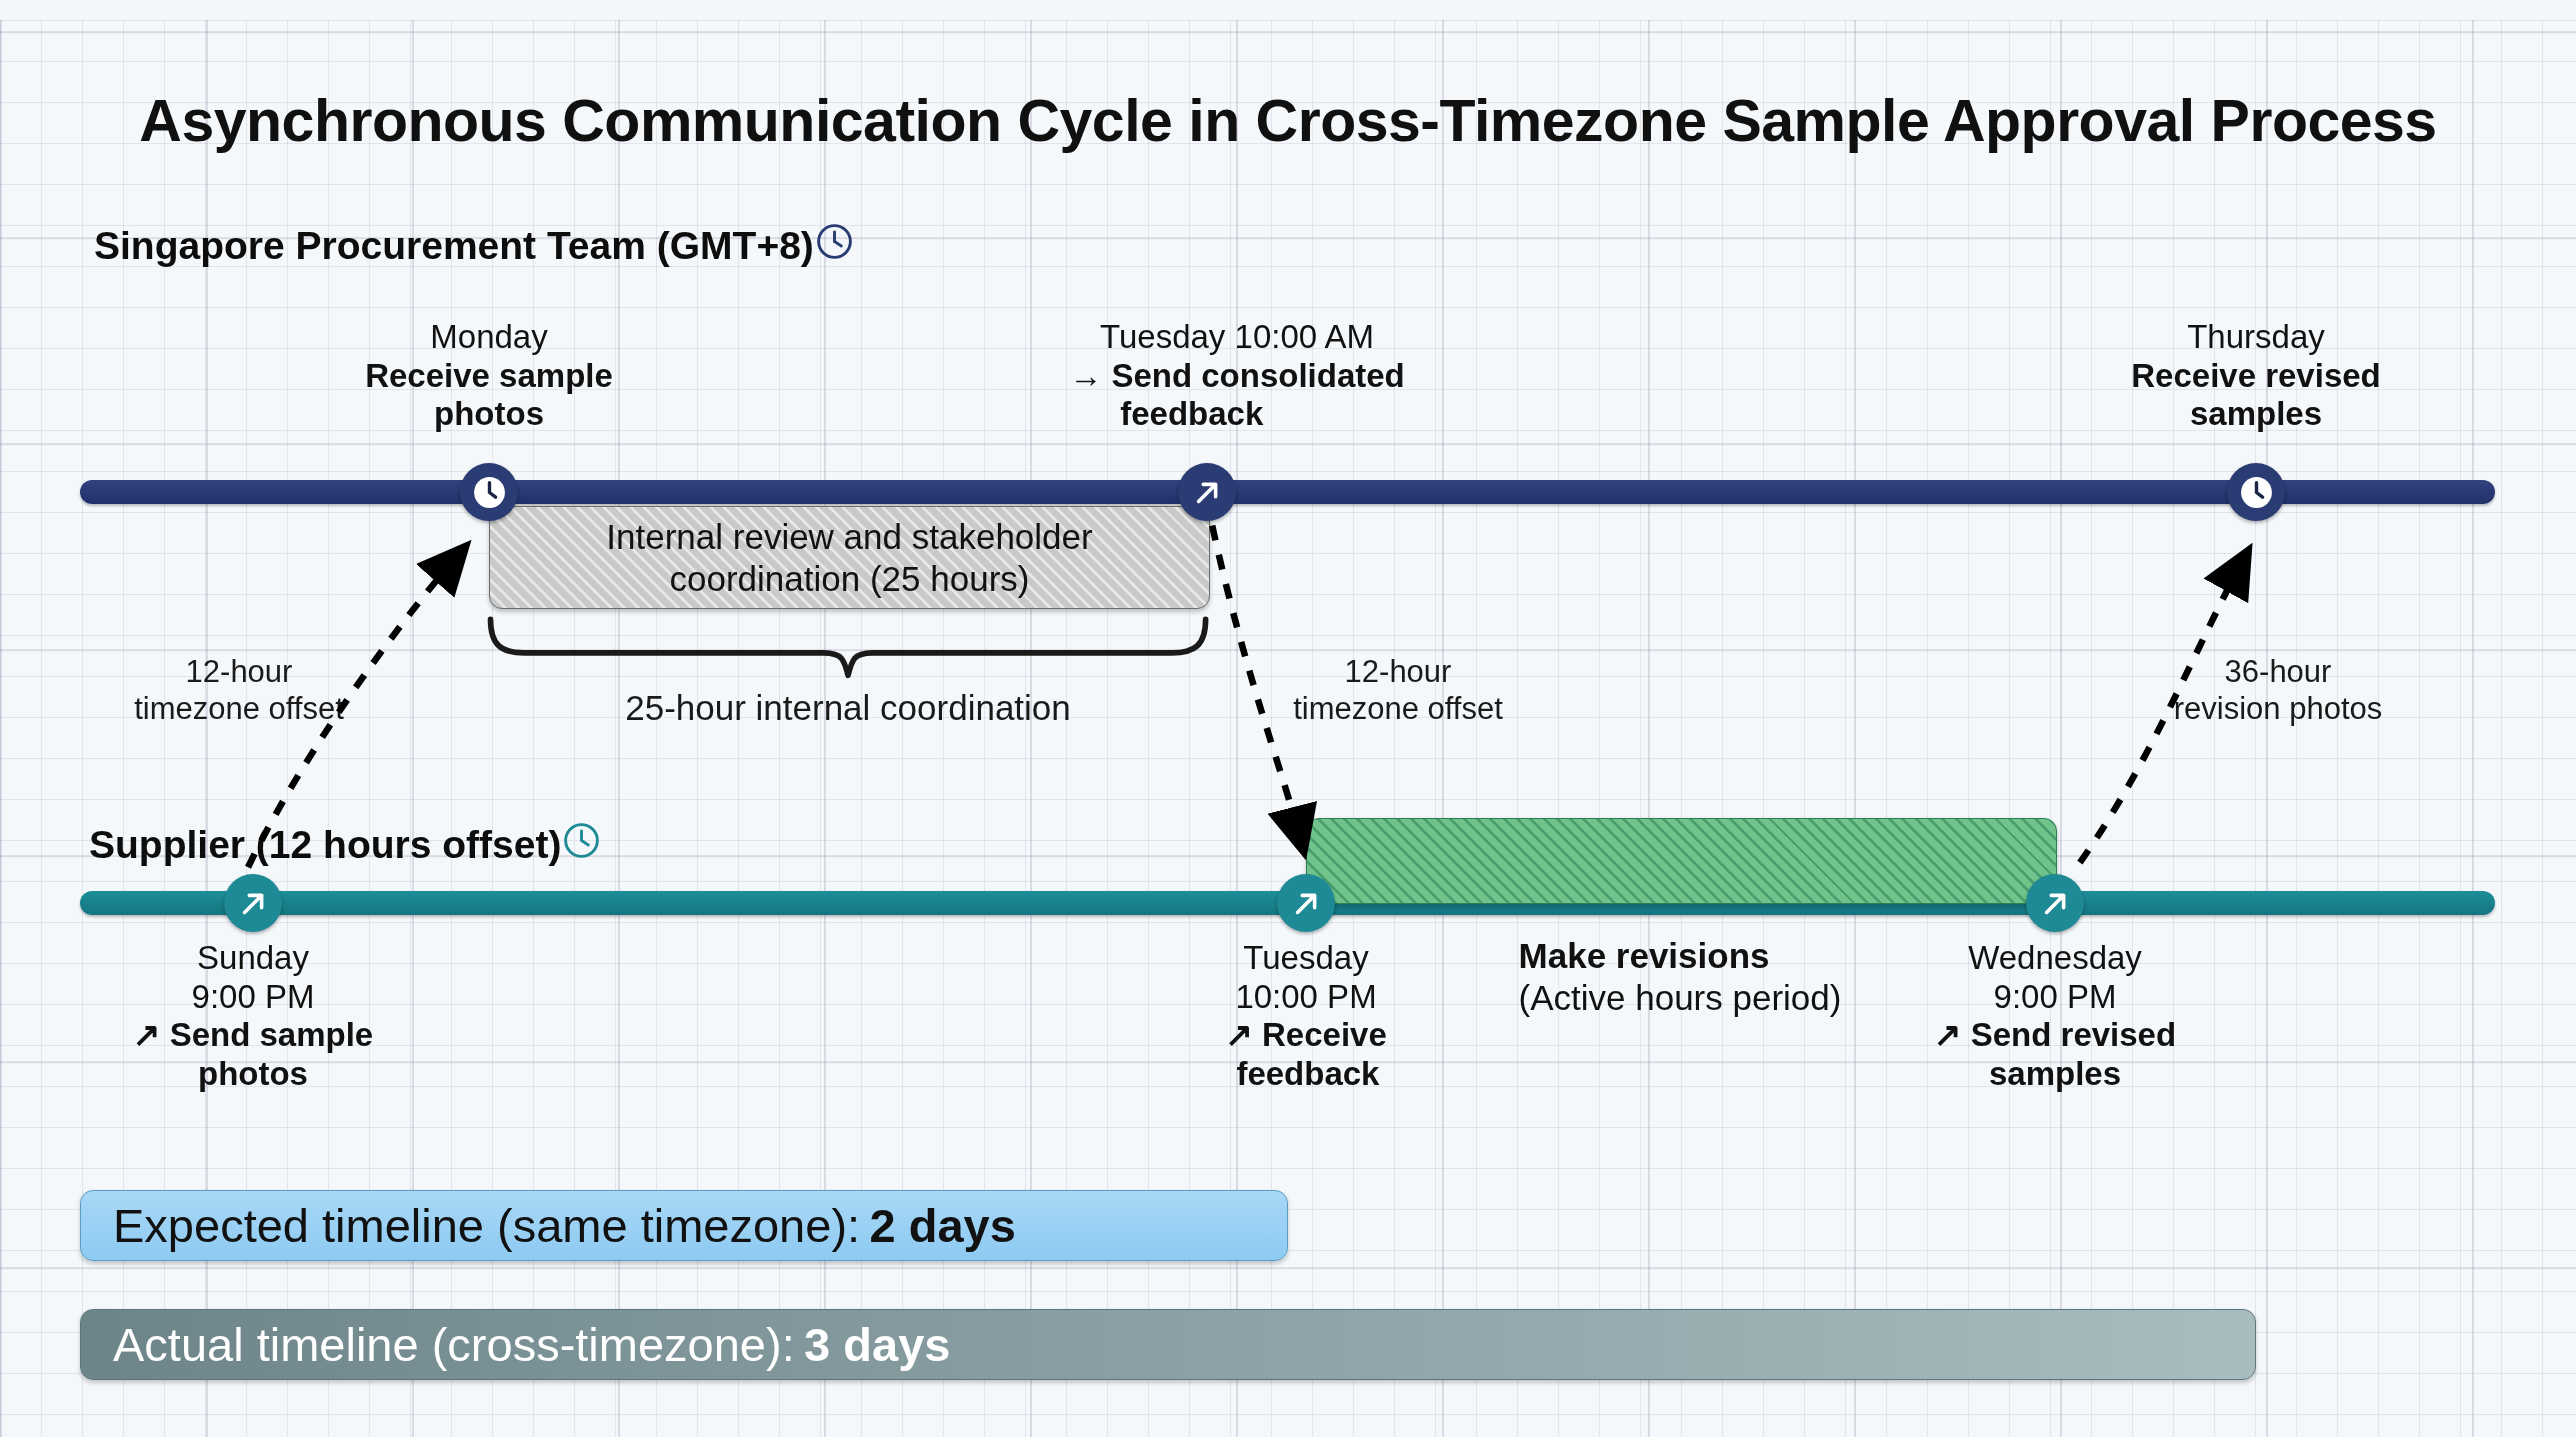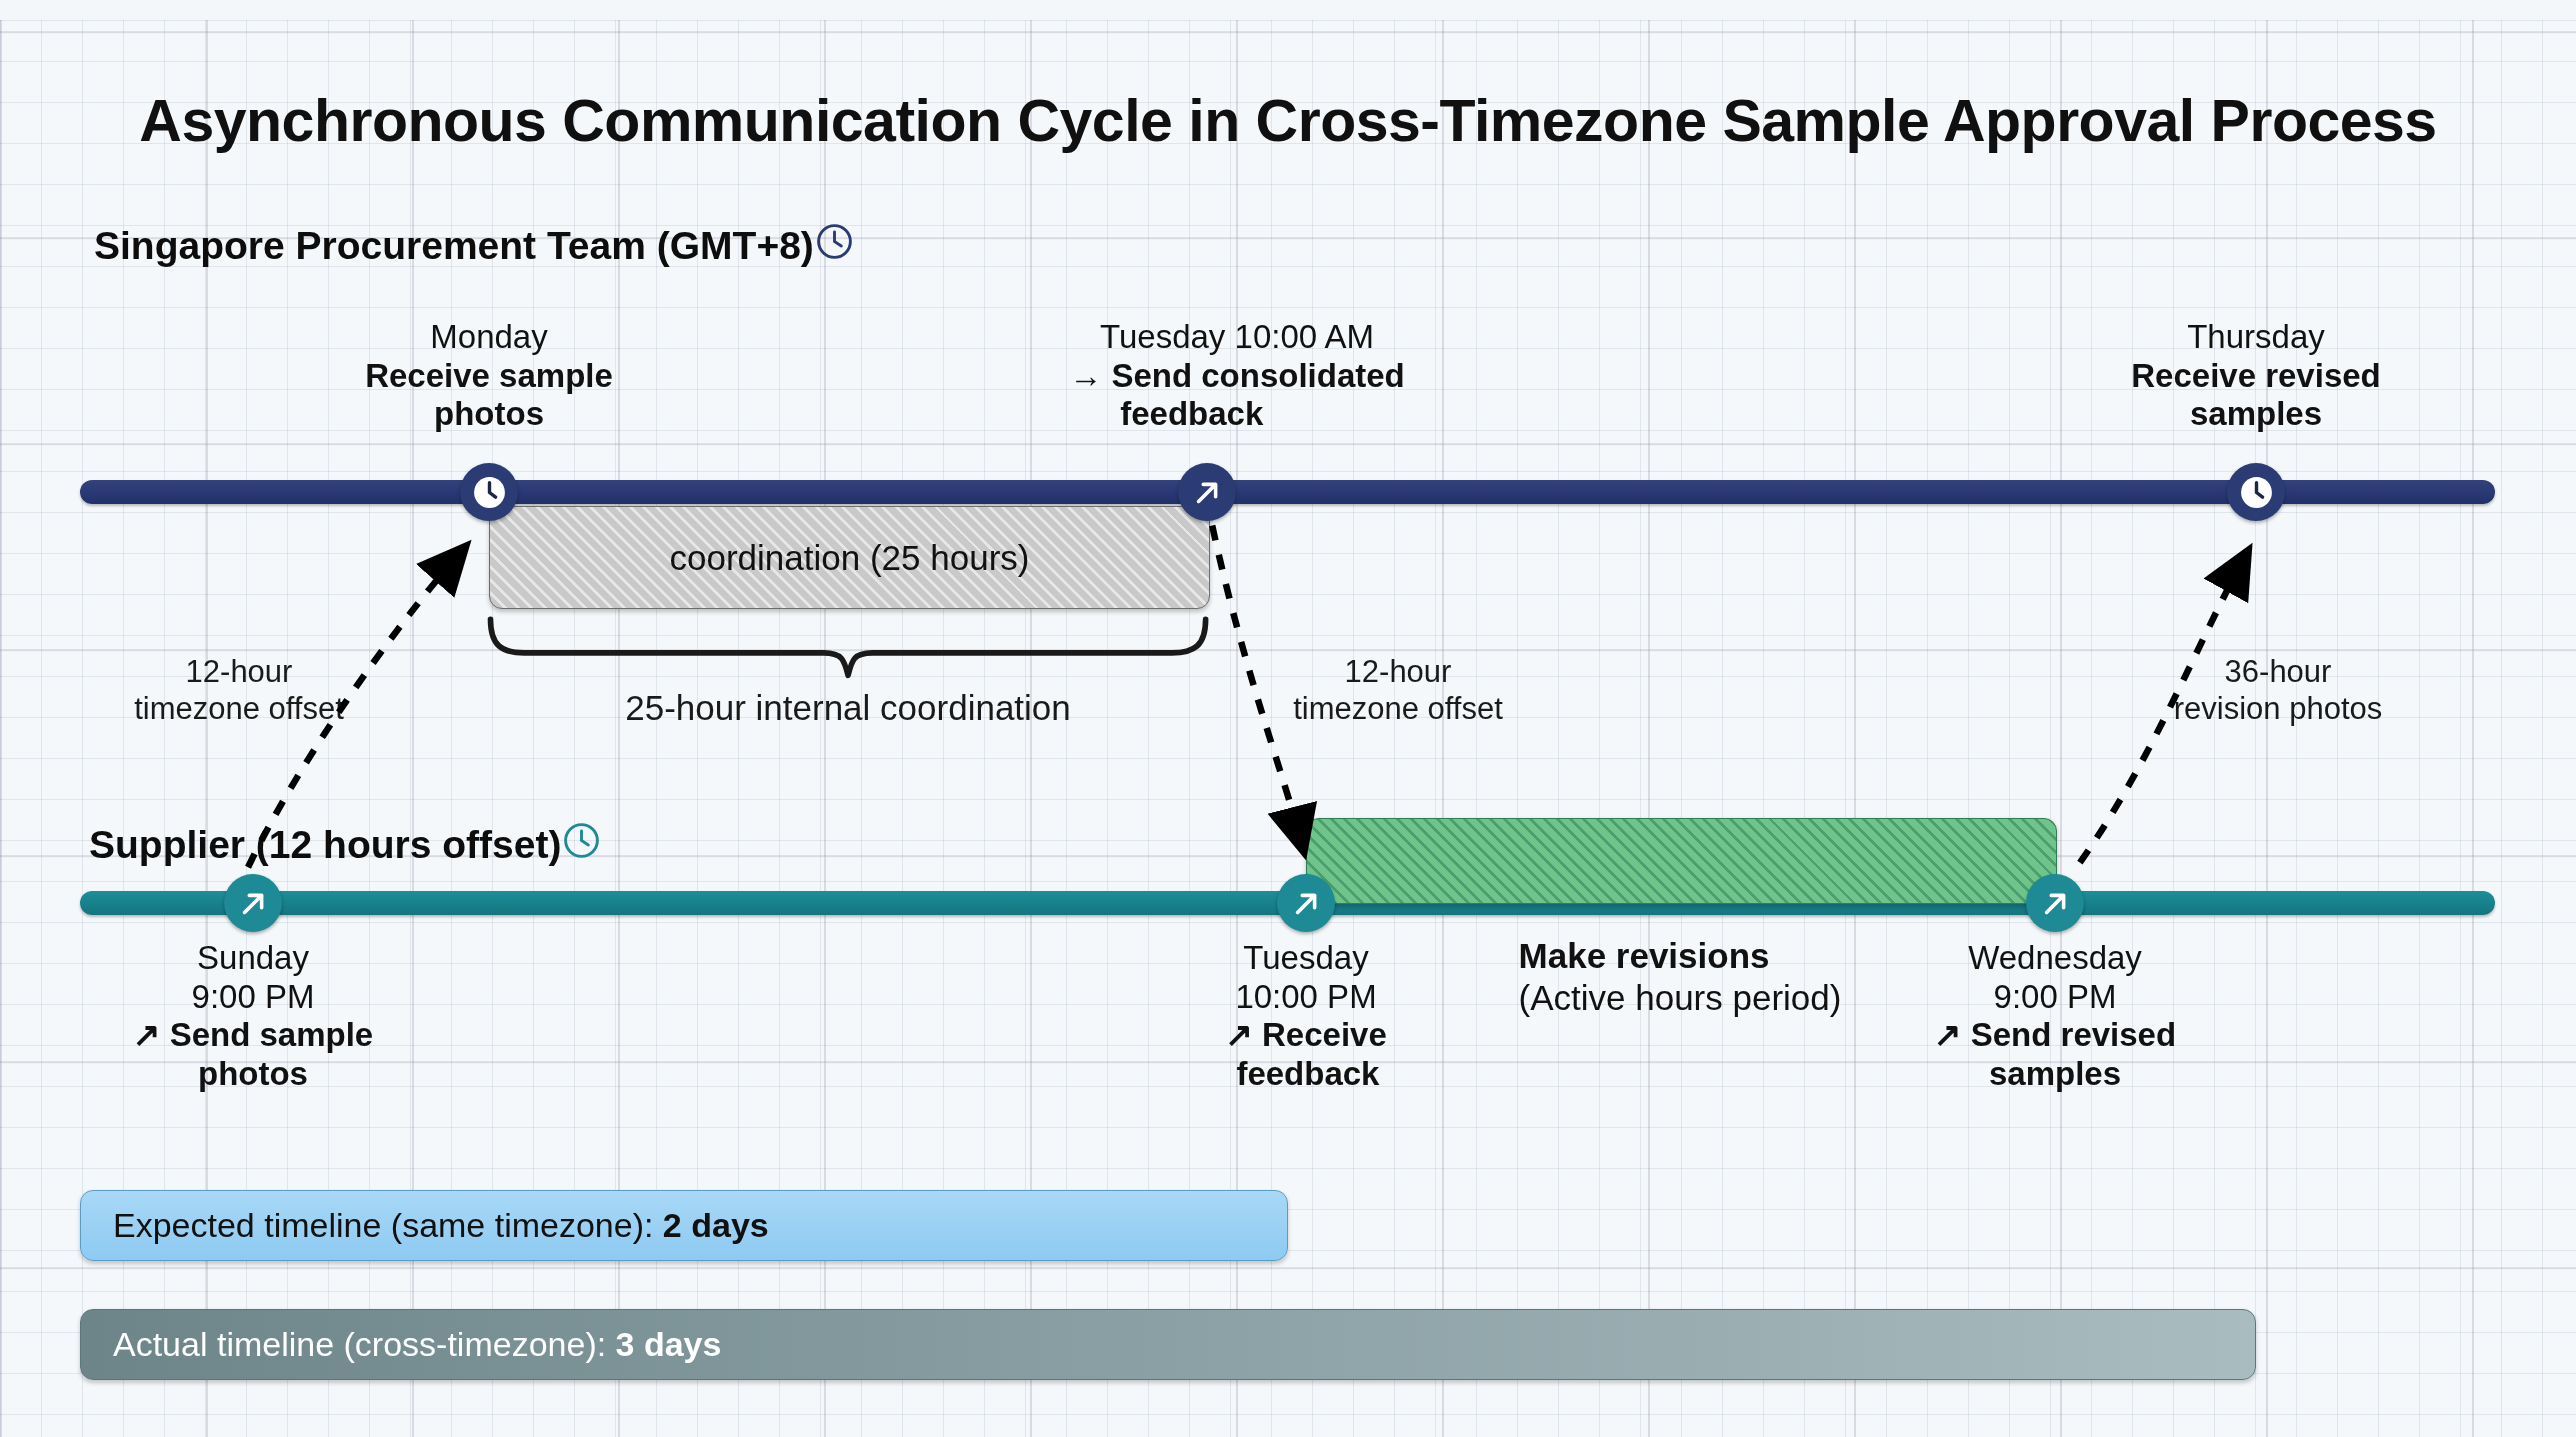--- a/index.html
+++ b/index.html
@@ -68,21 +68,21 @@
     background-color:#70c48b;
     background-image:repeating-linear-gradient(45deg, rgba(20,110,70,.42) 0 2.8px, rgba(0,0,0,0) 2.8px 9.4px);
   }
   .greenlabel{
     position:absolute;text-align:left;font-size:35px;line-height:1.2;color:#111;
     white-space:nowrap;font-weight:bold;
   }
   .greenlabel .sub{font-weight:normal;}
   .sumbar{
     position:absolute;height:71px;border-radius:13px;display:flex;align-items:center;
-    padding-left:32px;font-size:34px;box-sizing:border-box;
+    padding-left:32px;font-size:47px;box-sizing:border-box;
     box-shadow:0 2.8px 4.7px rgba(0,0,0,.2);
   }
   .sumbar.blue{background:linear-gradient(180deg,#a8d8f6,#8ecaf2);border:1.9px solid #5a9cc4;color:#111;}
   .sumbar.gray{background:linear-gradient(90deg,#6d8589,#a9bcc0);border:1.9px solid #5d767c;color:#fff;}
   .sumbar b{font-weight:bold;margin-left:9.4px;}
   svg.overlay{position:absolute;left:0;top:0;width:2576px;height:1438px;pointer-events:none;}
 </style>
 </head>
 <body>
 
@@ -97,20 +97,21 @@
           <circle cx="12" cy="12" r="9.3" fill="none" stroke="#2b3b74" stroke-width="1.7"></circle>
           <path d="M12 6.4V12l4 2.6" fill="none" stroke="#2b3b74" stroke-width="1.7" stroke-linecap="round"></path>
         </svg>
     </span>
   </div>
 
   <div class="axis navy" style="left:80px;top:460px;width:2415px;"></div>
 
   <div class="abox gray" style="left:489px;top:486px;width:719px;height:101px;">
     <div>
+      <div>Internal review and stakeholder</div>
       <div>coordination (25 hours)</div>
     </div>
   </div>
 
   <div class="node navy" style="left:460px;top:443px;">
     <span>
       <svg width="43" height="43" viewBox="0 0 24 24">
           <circle cx="12" cy="12" r="8.6" fill="#ffffff"></circle>
           <path d="M12 6.6V12l3.4 2.6" fill="none" stroke="#1b2545" stroke-width="1.9" stroke-linecap="round"></path>
         </svg>

